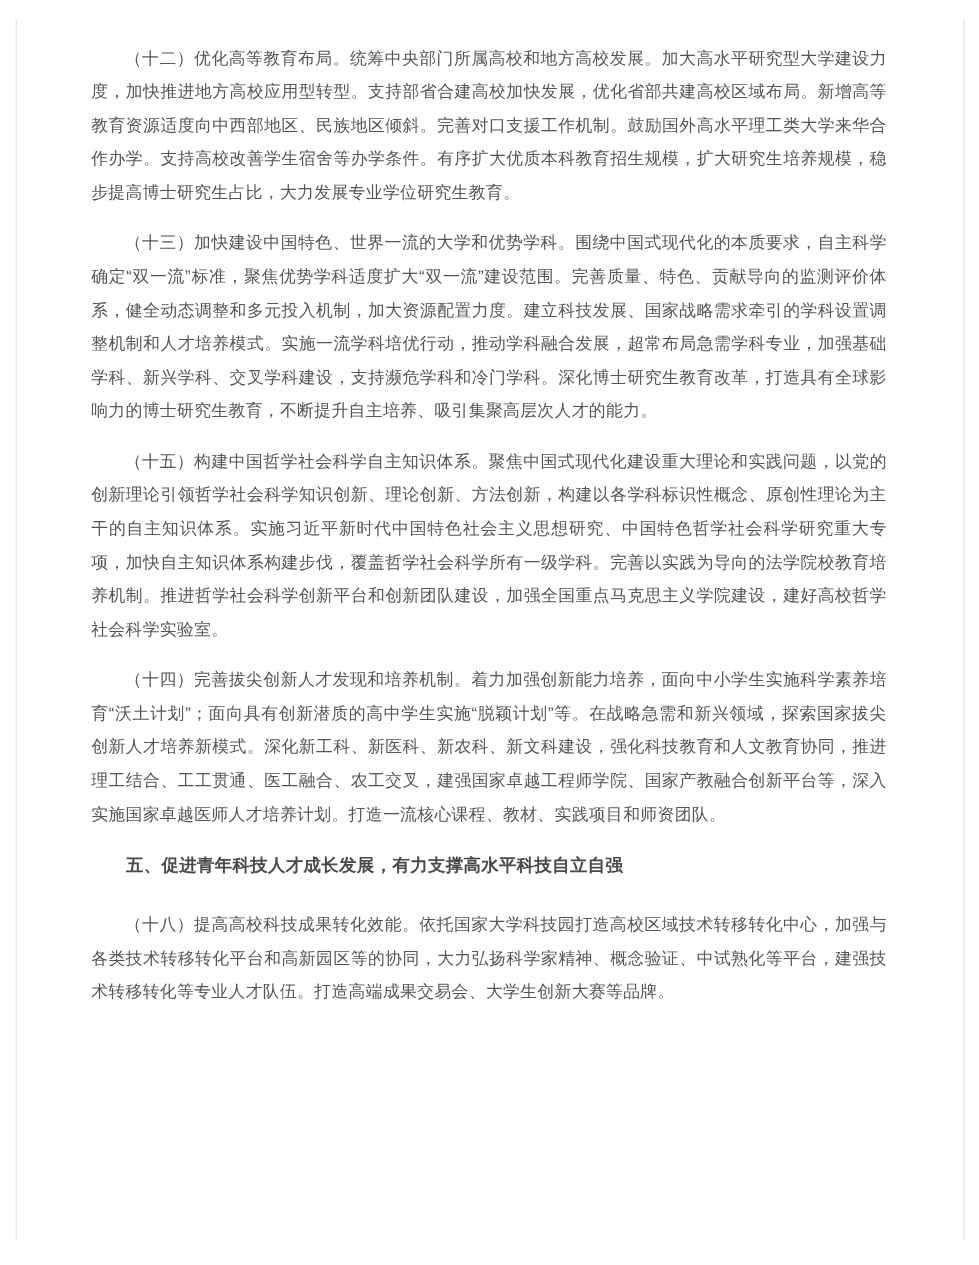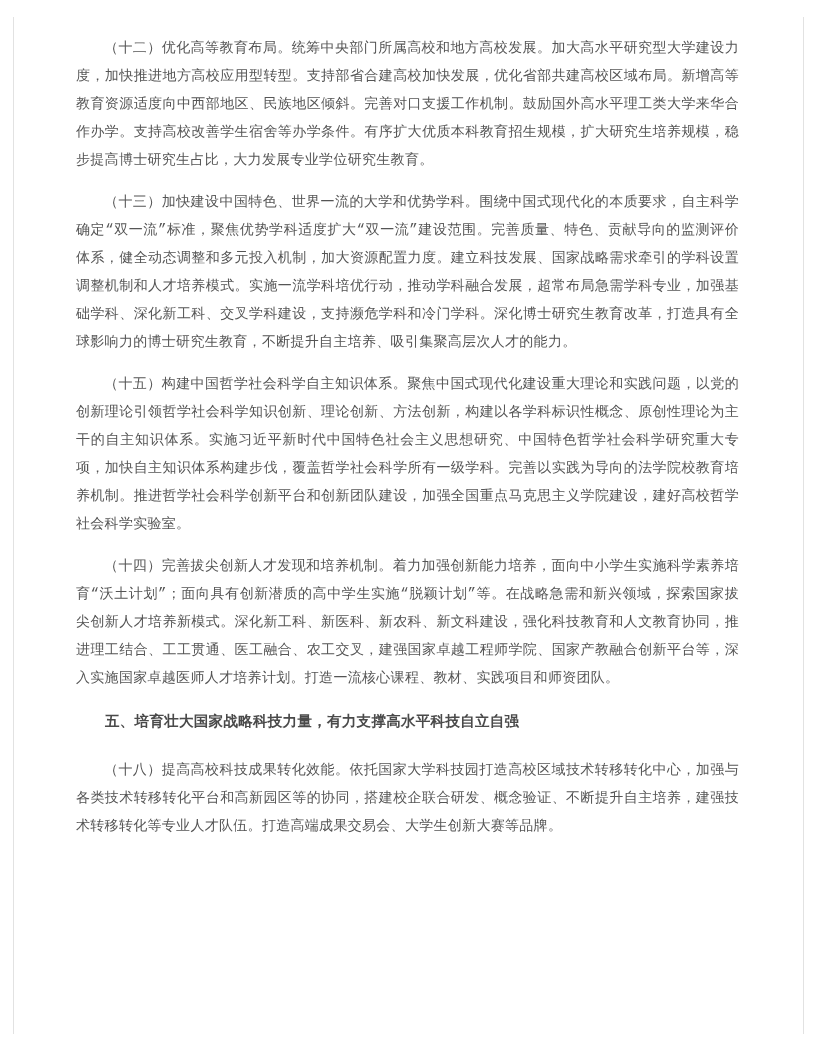--- a/index.html
+++ b/index.html
@@ -1,21 +1,21 @@
 <!DOCTYPE html>
 <html style="--bg: #ffffff; --page-border: #e2e2e2; --text: #555555; --heading: #4a4a4a;"><head>
 <meta charset="utf-8">
 <style>
   :root {
     --bg: #ffffff;
     --page-border: #e2e2e2;
     --text: #555555;
     --heading: #4a4a4a;
   }
-  * { box-sizing: border-box; font-family: Liberation Mono, monospace; }
+  * { box-sizing: border-box; }
   html, body {
     margin: 0;
     padding: 0;
     background: var(--bg);
     width: 816px;
     height: 1054px;
     overflow: hidden;
     font-family: "Liberation Sans", sans-serif;
   }
   .viewport {
@@ -55,19 +55,19 @@
     letter-spacing: 0.3px;
   }
 </style>
 </head>
 <body>
 
 <div class="viewport">
   <div class="page">
 
   <p class="doc-para">（十二）优化高等教育布局。统筹中央部门所属高校和地方高校发展。加大高水平研究型大学建设力度，加快推进地方高校应用型转型。支持部省合建高校加快发展，优化省部共建高校区域布局。新增高等教育资源适度向中西部地区、民族地区倾斜。完善对口支援工作机制。鼓励国外高水平理工类大学来华合作办学。支持高校改善学生宿舍等办学条件。有序扩大优质本科教育招生规模，扩大研究生培养规模，稳步提高博士研究生占比，大力发展专业学位研究生教育。</p>
-      <p class="doc-para">（十三）加快建设中国特色、世界一流的大学和优势学科。围绕中国式现代化的本质要求，自主科学确定“双一流”标准，聚焦优势学科适度扩大“双一流”建设范围。完善质量、特色、贡献导向的监测评价体系，健全动态调整和多元投入机制，加大资源配置力度。建立科技发展、国家战略需求牵引的学科设置调整机制和人才培养模式。实施一流学科培优行动，推动学科融合发展，超常布局急需学科专业，加强基础学科、深化新工科、交叉学科建设，支持濒危学科和冷门学科。深化博士研究生教育改革，打造具有全球影响力的博士研究生教育，不断提升自主培养、吸引集聚高层次人才的能力。</p>
+      <p class="doc-para">（十三）加快建设中国特色、世界一流的大学和优势学科。围绕中国式现代化的本质要求，自主科学确定“双一流”标准，聚焦优势学科适度扩大“双一流”建设范围。完善质量、特色、贡献导向的监测评价体系，健全动态调整和多元投入机制，加大资源配置力度。建立科技发展、国家战略需求牵引的学科设置调整机制和人才培养模式。实施一流学科培优行动，推动学科融合发展，超常布局急需学科专业，加强基础学科、新兴学科、交叉学科建设，支持濒危学科和冷门学科。深化博士研究生教育改革，打造具有全球影响力的博士研究生教育，不断提升自主培养、吸引集聚高层次人才的能力。</p>
       <p class="doc-para">（十五）构建中国哲学社会科学自主知识体系。聚焦中国式现代化建设重大理论和实践问题，以党的创新理论引领哲学社会科学知识创新、理论创新、方法创新，构建以各学科标识性概念、原创性理论为主干的自主知识体系。实施习近平新时代中国特色社会主义思想研究、中国特色哲学社会科学研究重大专项，加快自主知识体系构建步伐，覆盖哲学社会科学所有一级学科。完善以实践为导向的法学院校教育培养机制。推进哲学社会科学创新平台和创新团队建设，加强全国重点马克思主义学院建设，建好高校哲学社会科学实验室。</p>
       <p class="doc-para">（十四）完善拔尖创新人才发现和培养机制。着力加强创新能力培养，面向中小学生实施科学素养培育“沃土计划”；面向具有创新潜质的高中学生实施“脱颖计划”等。在战略急需和新兴领域，探索国家拔尖创新人才培养新模式。深化新工科、新医科、新农科、新文科建设，强化科技教育和人文教育协同，推进理工结合、工工贯通、医工融合、农工交叉，建强国家卓越工程师学院、国家产教融合创新平台等，深入实施国家卓越医师人才培养计划。打造一流核心课程、教材、实践项目和师资团队。</p>
-      <p class="doc-heading">五、培育壮大国家战略科技力量，有力支撑高水平科技自立自强</p>
-      <p class="doc-para">（十八）提高高校科技成果转化效能。依托国家大学科技园打造高校区域技术转移转化中心，加强与各类技术转移转化平台和高新园区等的协同，搭建校企联合研发、概念验证、不断提升自主培养，建强技术转移转化等专业人才队伍。打造高端成果交易会、大学生创新大赛等品牌。</p>
+      <p class="doc-heading">五、促进青年科技人才成长发展，有力支撑高水平科技自立自强</p>
+      <p class="doc-para">（十八）提高高校科技成果转化效能。依托国家大学科技园打造高校区域技术转移转化中心，加强与各类技术转移转化平台和高新园区等的协同，大力弘扬科学家精神、概念验证、中试熟化等平台，建强技术转移转化等专业人才队伍。打造高端成果交易会、大学生创新大赛等品牌。</p>
     </div>
 </div>
 
 </body></html>

